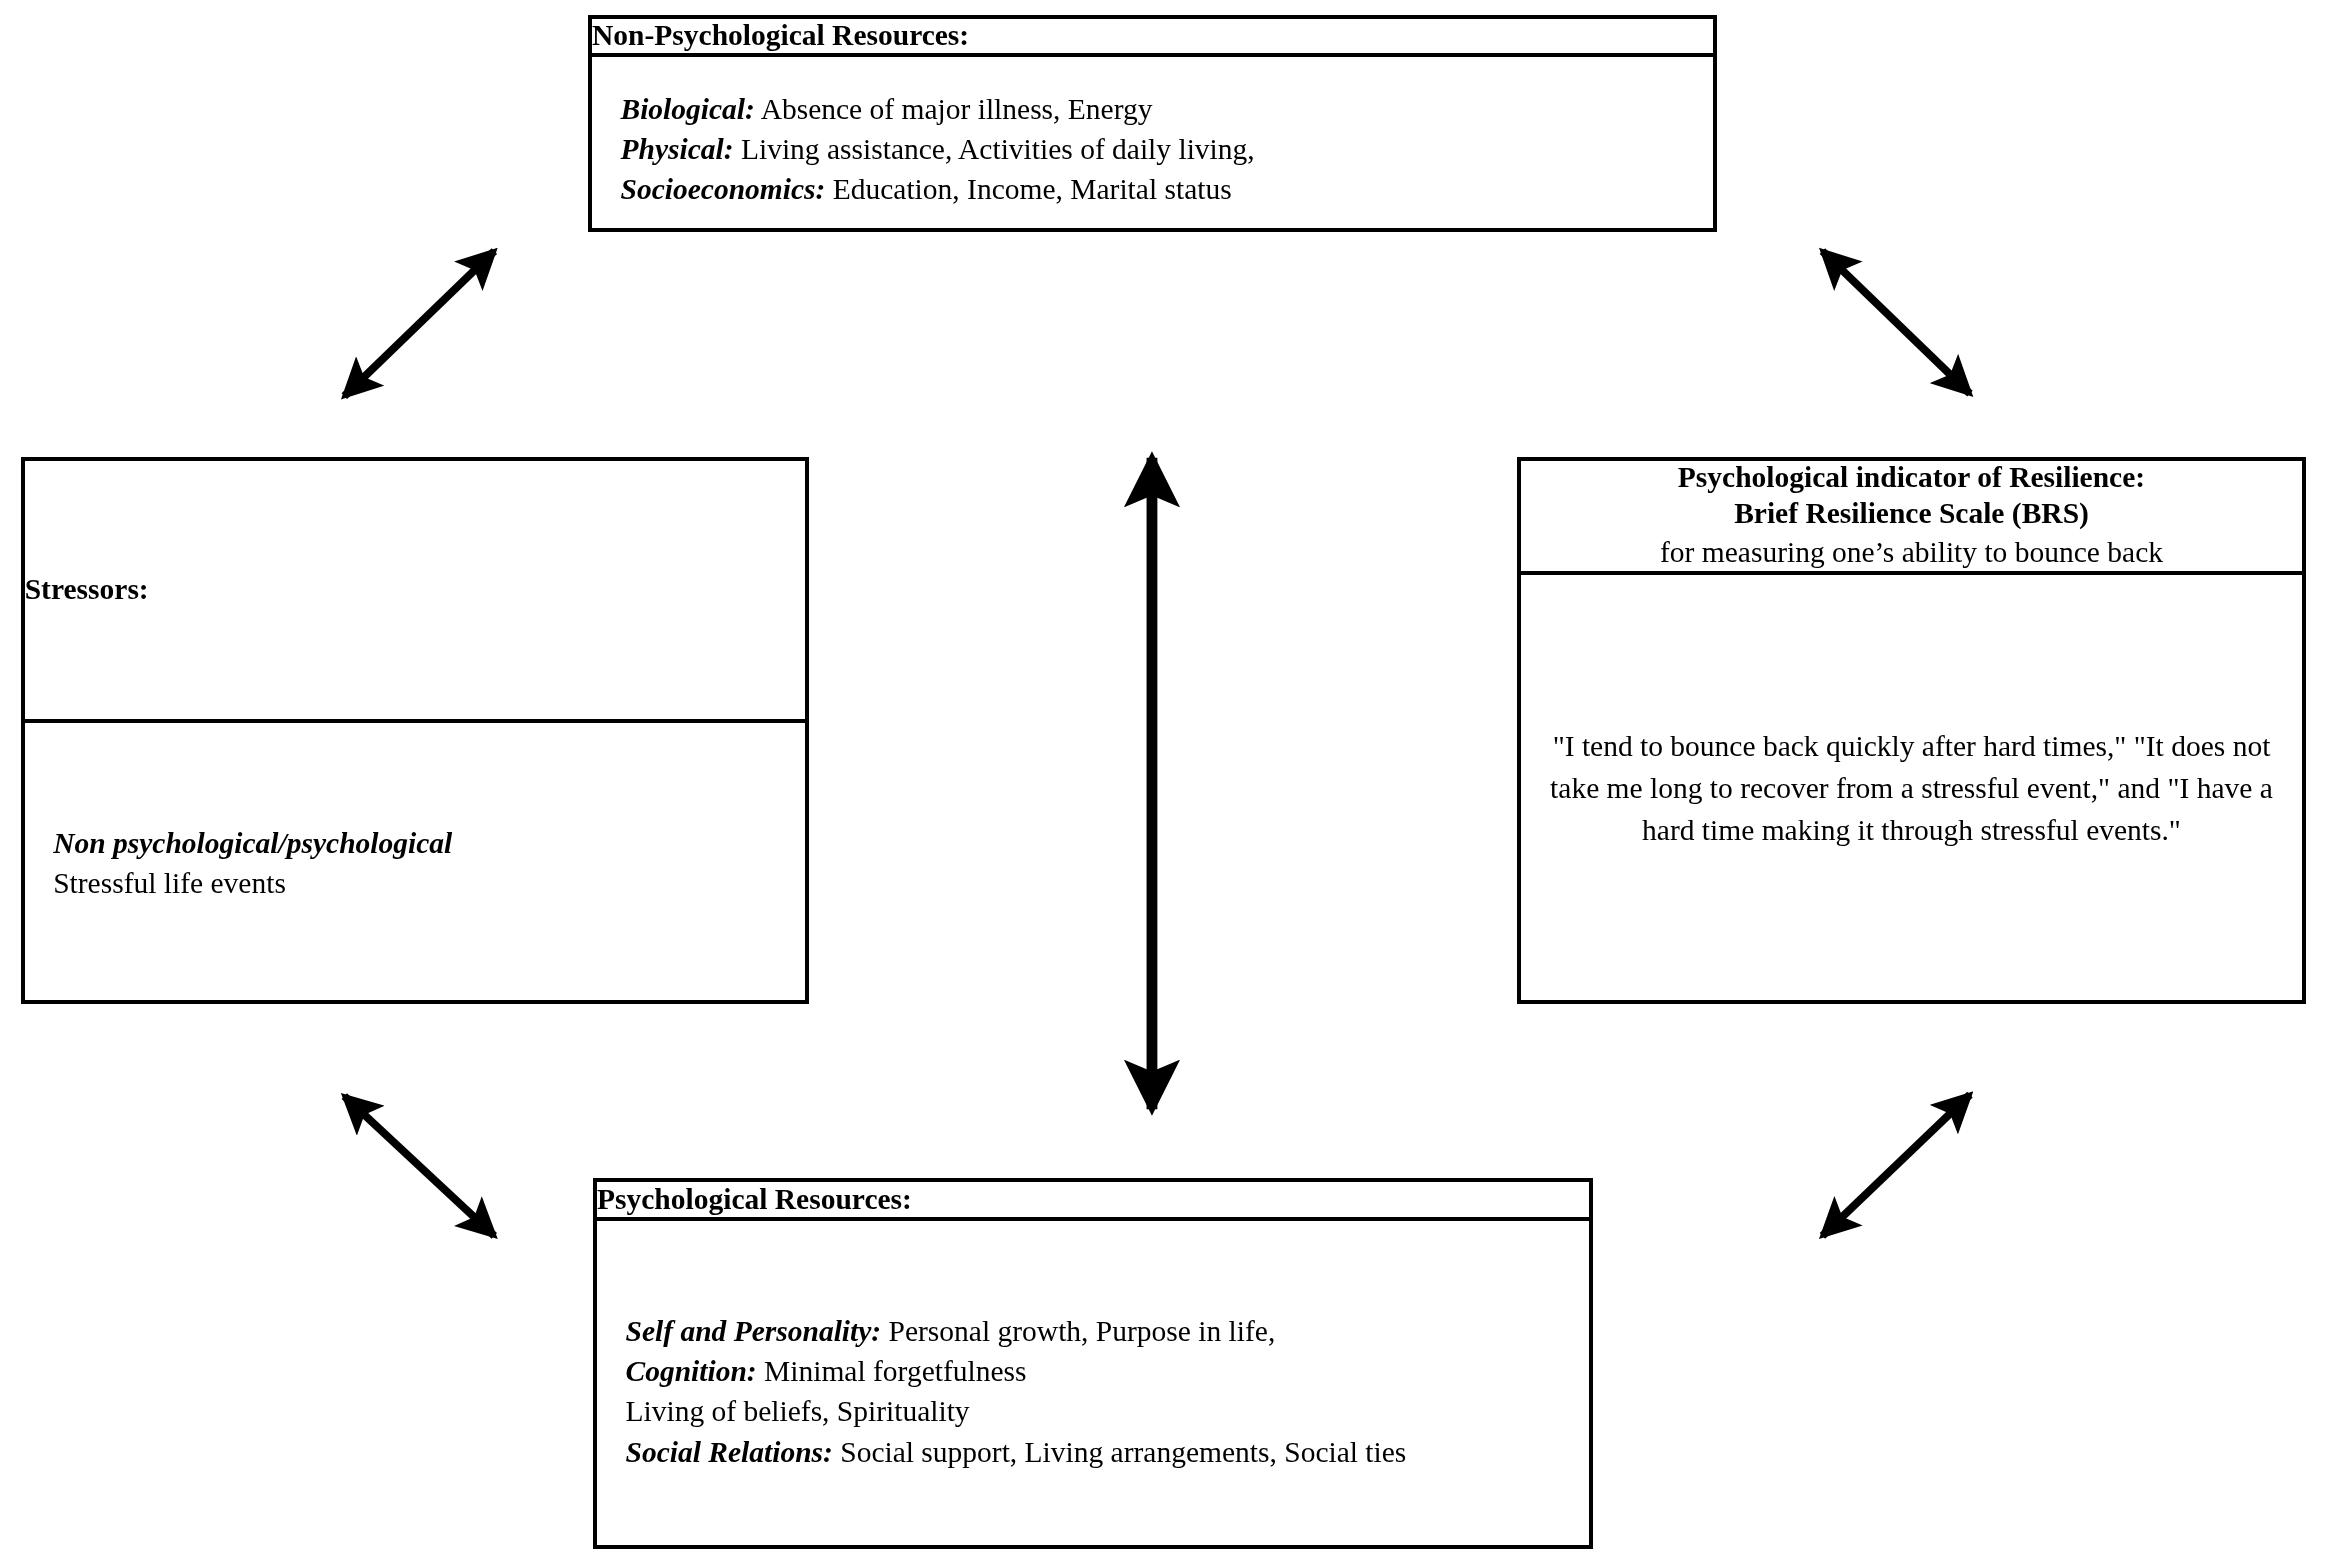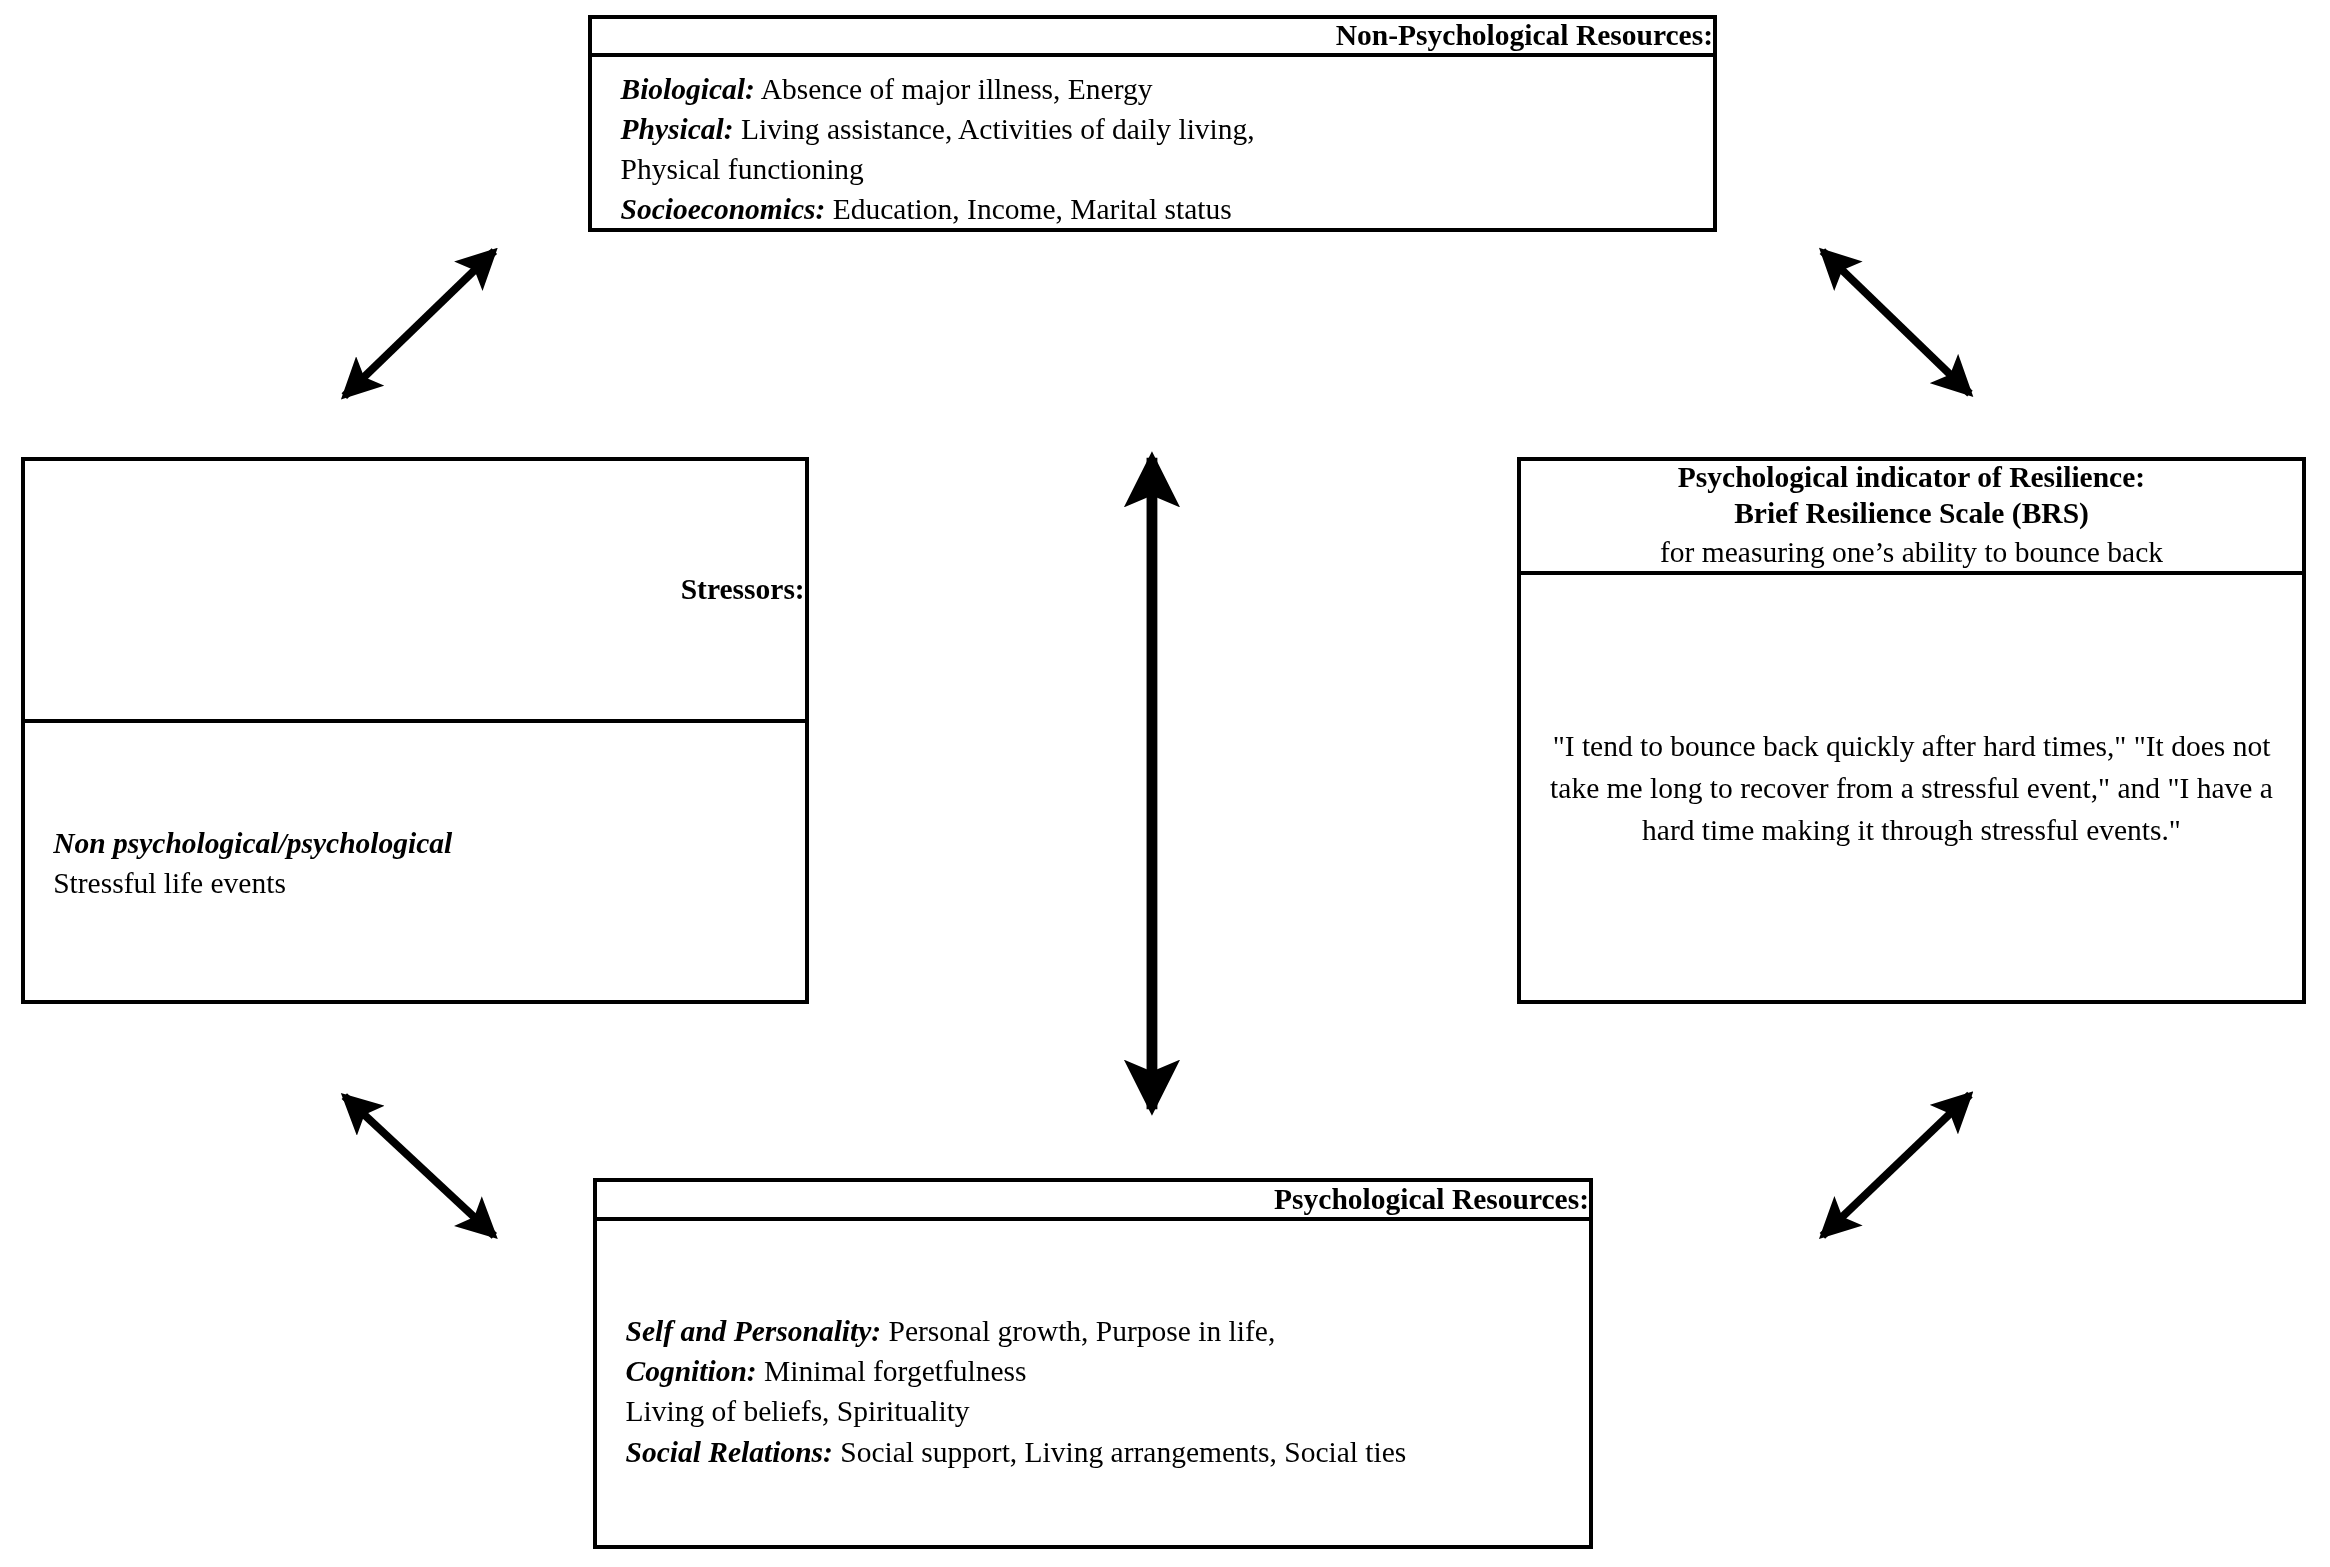--- a/index.html
+++ b/index.html
@@ -19,21 +19,21 @@
     position: absolute;
     border: 4.4px solid #000000;
     background: #ffffff;
     box-sizing: border-box;
   }
   .box-header {
     box-sizing: border-box;
     border-bottom: 4.4px solid #000000;
     display: flex;
     align-items: center;
-    justify-content: flex-end;
+    justify-content: flex-start;
     text-align: center;
   }
   .box-body {
     box-sizing: border-box;
     display: flex;
     flex-direction: column;
     justify-content: center;
   }
   .title {
     font-weight: bold;
@@ -87,21 +87,20 @@
 
 <div id="stage">
 
   <div class="box" id="box-nonpsych">
     <div class="box-header">
       <span class="title">Non-Psychological Resources:</span>
     </div>
     <div class="box-body">
       <div class="line indent"><b>Biological:</b><span> Absence of major illness, Energy</span></div>
       <div class="line indent"><b>Physical:</b><span> Living assistance, Activities of daily living,</span></div>
-      <div class="line indent"><span>Physical functioning</span></div>
       <div class="line indent"><b>Socioeconomics:</b><span> Education, Income, Marital status</span></div>
     </div>
   </div>
 
   <div class="box" id="box-stressors">
     <div class="box-header">
       <span class="title">Stressors:</span>
     </div>
     <div class="box-body">
       <div class="line indent"><b>Non psychological/psychological</b></div>

